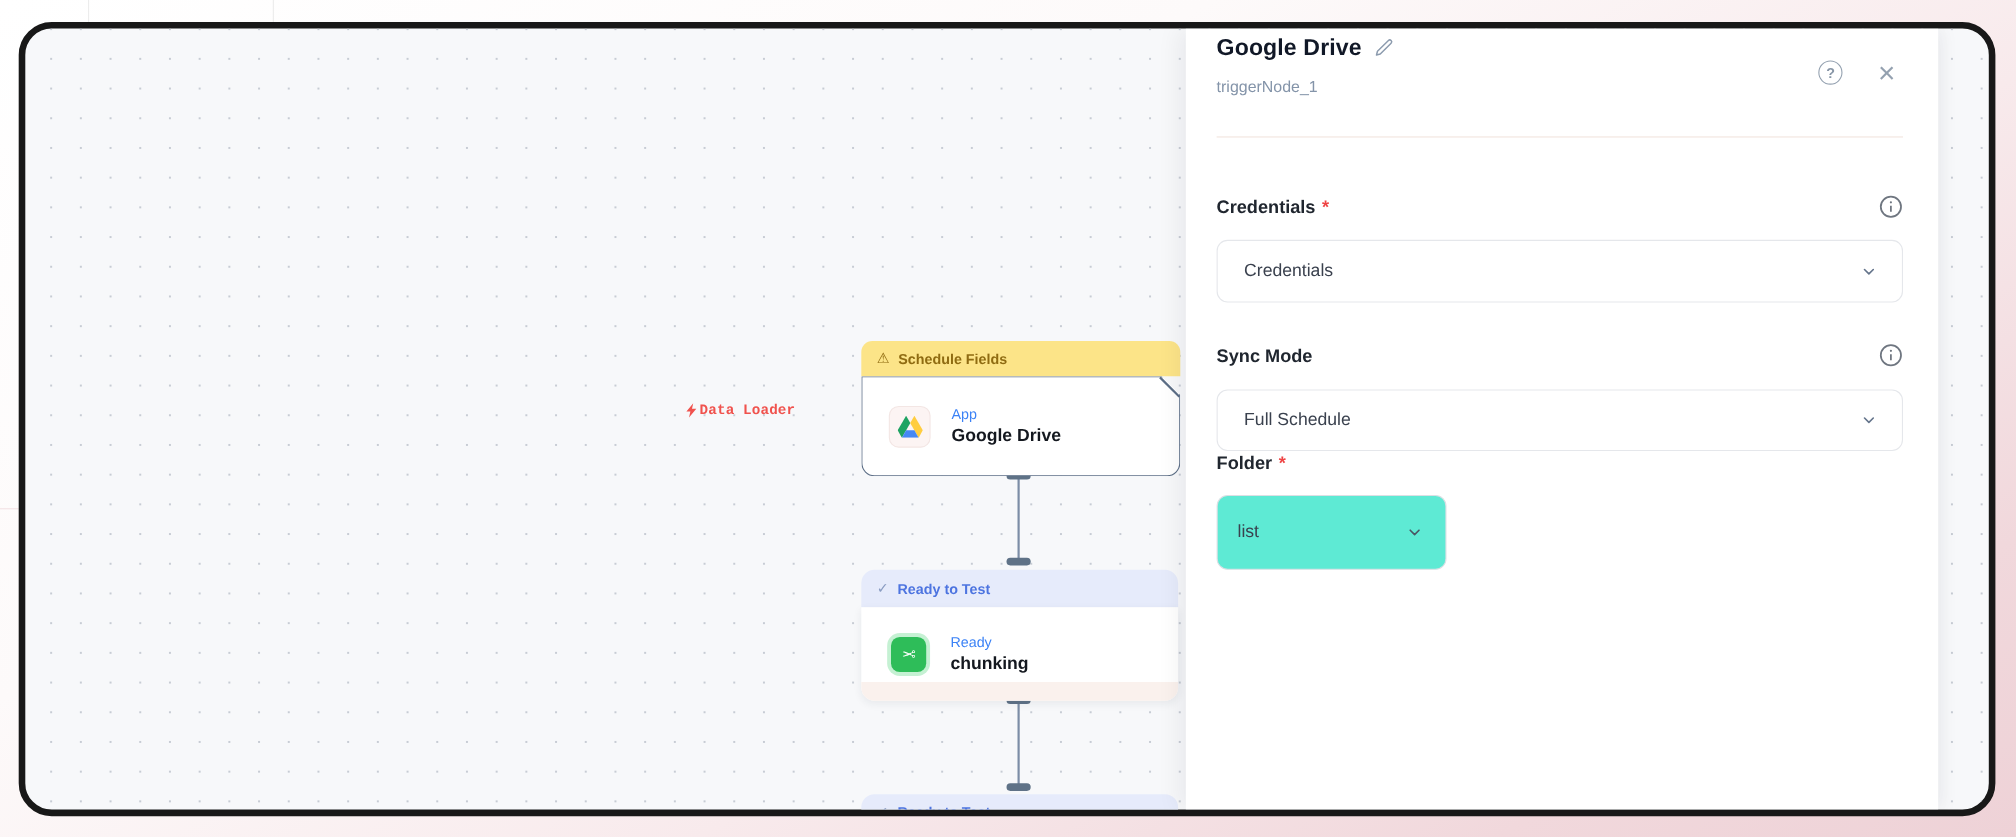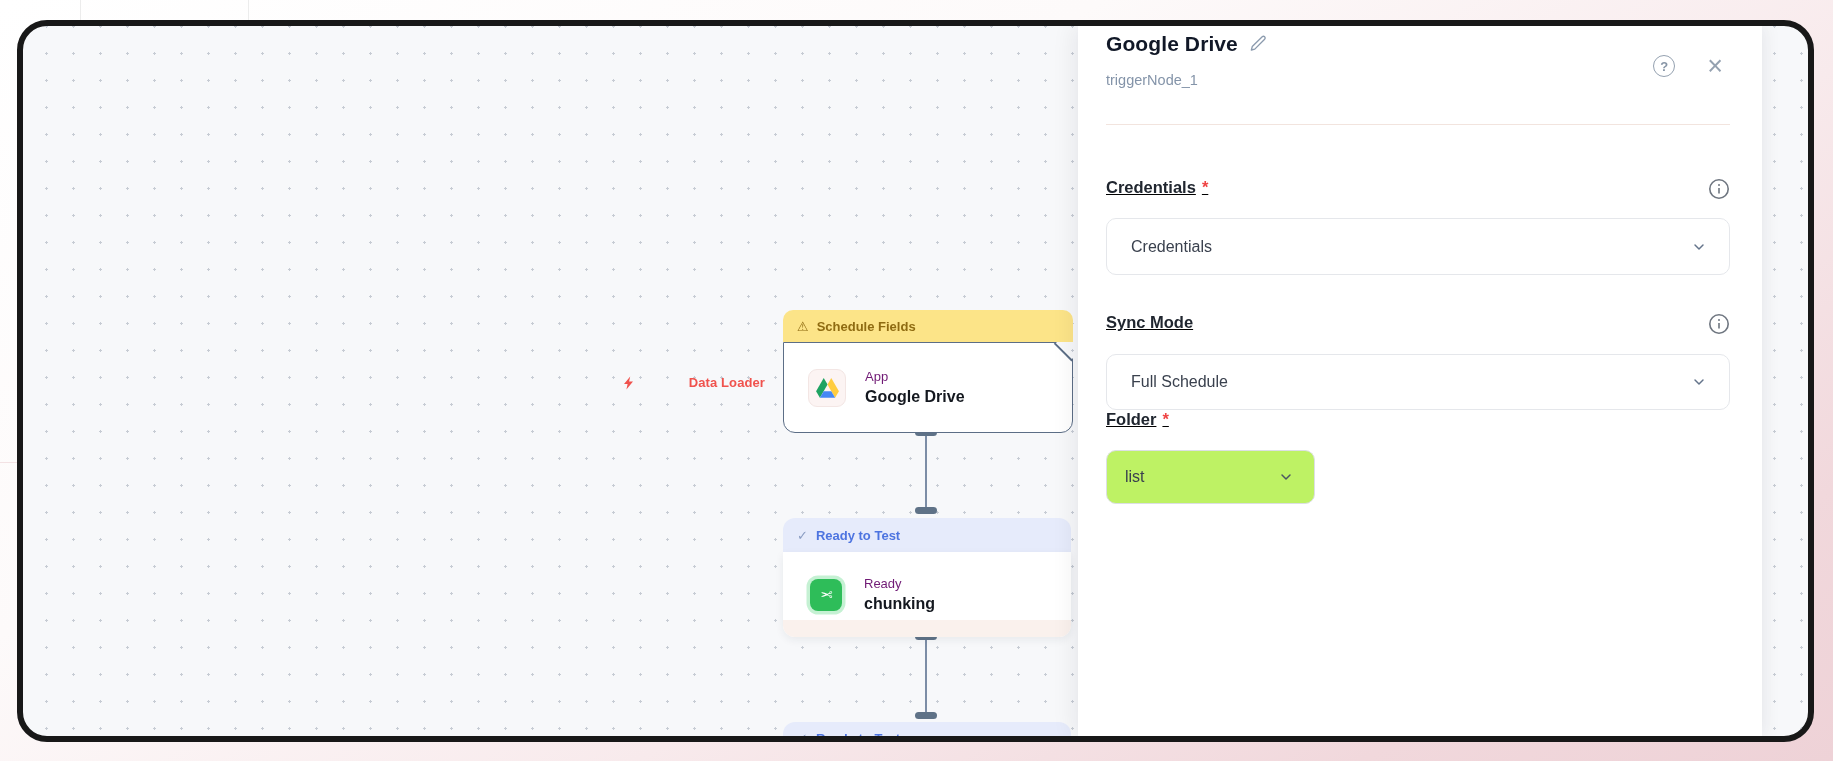--- a/index.html
+++ b/index.html
@@ -31,23 +31,23 @@
   }
 
   
   .edge-line { position: absolute; width: 2px; background: #7c8da6; }
   .edge1 { left: 902px; top: 408px; height: 76px; }
   .edge2 { left: 902px; top: 614px; height: 76px; }
   .handle { position: absolute; width: 22px; height: 7px; border-radius: 3.5px; background: #5f7287; left: 892px; }
   .h1 { top: 403px; } .h2 { top: 481px; } .h3 { top: 607px; } .h4 { top: 686px; }
 
   .edge-label {
-    position: absolute; left: 600px; top: 349px; width: 142px;
-    display: flex; align-items: center; justify-content: space-between; gap: 2px;
-    color: #f0524d; font-size: 13px; font-weight: 600; letter-spacing: .1px;
+    position: absolute; left: 600px; top: 339px; width: 142px;
+    display: flex; align-items: center; justify-content: flex-start; gap: 2px;
+    color: #f0524d; font-size: 13px; font-weight: 600; letter-spacing: .1px; font-family: Liberation Mono, monospace;
   }
 
   
   .node-wrap { position: absolute; left: 760px; }
   .nw1 { top: 284px; width: 290px; }
   .nw2 { top: 492px; width: 288px; }
   .nw3 { top: 696px; width: 288px; }
 
   .badge {
     display: flex; align-items: center; gap: 8px;
@@ -98,21 +98,21 @@
   .data-icon {
     width: 32px; height: 32px; border-radius: 8px;
     background: #2ebd59;
     box-shadow: 0 0 0 3.5px rgba(90, 214, 130, 0.35);
     display: flex; align-items: center; justify-content: center;
     color: #ffffff; font-size: 15px;
     flex: 0 0 auto; margin: 0 3px;
   }
   .data-icon .glyph { transform: scaleX(-1); font-family: "DejaVu Sans", sans-serif; }
   .node-text { margin-left: 19px; position: relative; z-index: 1; }
-  .node-cat { font-size: 13px; color: #701a75; }
+  .node-cat { font-size: 13px; color: #3b82f6; }
   .node-name { font-size: 16px; font-weight: 700; color: #14181f; margin-top: 4px; }
 
   
   .panel {
     position: absolute; top: 0; bottom: 0; right: 46px; width: 684px;
     background: #ffffff;
     box-shadow: -7px 0 20px rgba(15, 23, 42, 0.06), 7px 0 14px rgba(15, 23, 42, 0.04);
     padding: 6px 32px 0 28px;
   }
   .panel-head { display: flex; align-items: center; }
@@ -128,39 +128,39 @@
     color: #8795a6; font-size: 13px; font-weight: 700;
     display: flex; align-items: center; justify-content: center; cursor: pointer;
   }
   .close-btn { color: #94a1b0; font-size: 27px; font-weight: 400; line-height: 20px; cursor: pointer; }
   .divider { border: 0; height: 1px; background: #f2e4de; margin-top: 36px; }
 
   .fgroup.g0 { margin-top: 53px; }
   .fgroup.g1 { margin-top: 38px; }
   .fgroup.g2 { margin-top: 31px; }
   .fgroup.g3 { }
-  .frow { display: flex; align-items: flex-start; justify-content: space-between; height: 21px; text-decoration: underline; }
+  .frow { display: flex; align-items: flex-end; justify-content: space-between; height: 21px; }
   .flabel { font-size: 16.5px; font-weight: 600; color: #20262f; }
   .req { color: #ef4444; margin-left: 6px; font-weight: 600; }
   .info { display: flex; cursor: pointer; }
 
   .select {
     margin-top: 19px; height: 57px;
     border: 1px solid #e5e7eb; border-radius: 10px; background: #fff;
     display: flex; align-items: center;
     padding: 0 22px 0 24px;
     font-size: 16px; color: #3a414e;
     cursor: pointer; position: relative;
   }
   .g1 .select { margin-top: 20px; height: 56px; }
   .g2 .select { margin-top: 28px; height: 58px; }
   .select .sval { flex: 1; }
   .select.small {
-    width: 209px; height: 54px;
-    background: #bef264; border: 1px solid #dcdfe4;
+    width: 209px; height: 68px;
+    background: #5eead4; border: 1px solid #dcdfe4;
     padding: 0 20px 0 18px;
   }
 
   svg { display: block; }
 </style>
 </head>
 <body>
 
 <div class="stage">
   <div class="backdrop-line bl-v1"></div>

